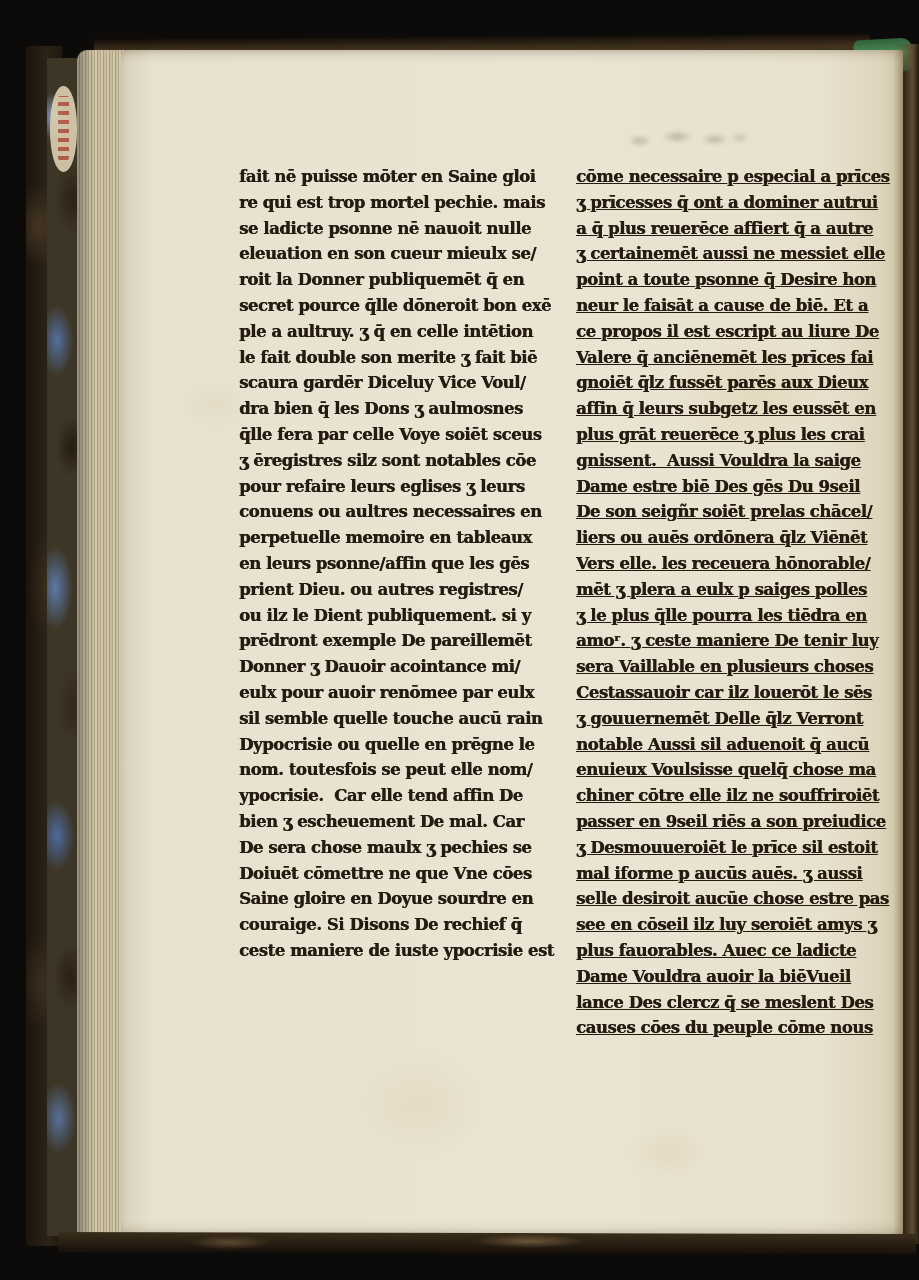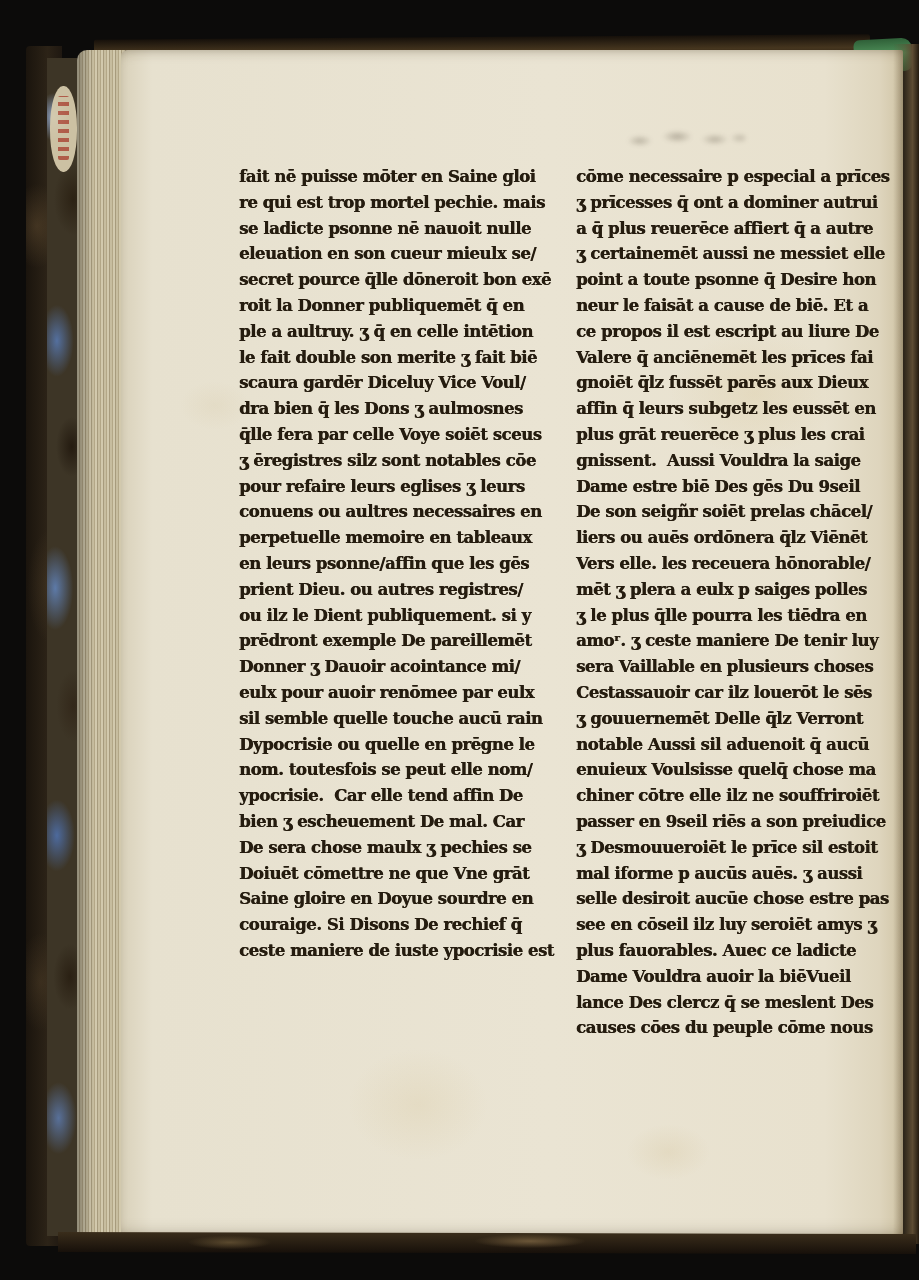--- a/index.html
+++ b/index.html
@@ -97,21 +97,21 @@
     background:
       radial-gradient(18px 8px at 15% 60%, rgba(70,60,45,.55), transparent 70%),
       radial-gradient(22px 9px at 45% 45%, rgba(70,60,45,.6), transparent 70%),
       radial-gradient(20px 8px at 75% 55%, rgba(70,60,45,.55), transparent 70%),
       radial-gradient(14px 7px at 95% 50%, rgba(70,60,45,.45), transparent 70%);
     filter:blur(2px);opacity:.55;
   }
   
   .col{position:absolute;color:#251c0f;}
   .col-left{left:118px;top:114px;width:322px;}
-  .col-right{left:455px;top:114px;width:330px;}
+  .col-right{left:455px;top:114px;width:330px;text-decoration:underline;}
   .tl{
     font-weight:700;font-size:16.5px;line-height:25.8px;
     letter-spacing:-0.45px;white-space:pre;
     text-shadow:0.4px 0 0 currentColor;
   }
 </style>
 </head>
 <body>
 
 <div class="scene">
@@ -124,22 +124,22 @@
     </div>
   </div>
   <div class="stack"></div>
   <div class="page">
     <div class="showthrough"></div>
     <div class="col col-left">
         <div class="tl">fait nē puisse mōter en Saine gloi</div>
         <div class="tl">re qui est trop mortel pechie. mais</div>
         <div class="tl">se ladicte psonne nē nauoit nulle</div>
         <div class="tl">eleuation en son cueur mieulx se/</div>
+        <div class="tl">roit la Donner publiquemēt q̄ en</div>
         <div class="tl">secret pource q̄lle dōneroit bon exē</div>
-        <div class="tl">roit la Donner publiquemēt q̄ en</div>
         <div class="tl">ple a aultruy. ʒ q̄ en celle intētion</div>
         <div class="tl">le fait double son merite ʒ fait biē</div>
         <div class="tl">scaura gardēr Diceluy Vice Voul/</div>
         <div class="tl">dra bien q̄ les Dons ʒ aulmosnes</div>
         <div class="tl">q̄lle fera par celle Voye soiēt sceus</div>
         <div class="tl">ʒ ēregistres silz sont notables cōe</div>
         <div class="tl">pour refaire leurs eglises ʒ leurs</div>
         <div class="tl">conuens ou aultres necessaires en</div>
         <div class="tl">perpetuelle memoire en tableaux</div>
         <div class="tl">en leurs psonne/affin que les gēs</div>
@@ -147,21 +147,21 @@
         <div class="tl">ou ilz le Dient publiquement. si y</div>
         <div class="tl">prēdront exemple De pareillemēt</div>
         <div class="tl">Donner ʒ Dauoir acointance mi/</div>
         <div class="tl">eulx pour auoir renōmee par eulx</div>
         <div class="tl">sil semble quelle touche aucū rain</div>
         <div class="tl">Dypocrisie ou quelle en prēgne le</div>
         <div class="tl">nom. toutesfois se peut elle nom/</div>
         <div class="tl">ypocrisie.  Car elle tend affin De</div>
         <div class="tl">bien ʒ escheuement De mal. Car</div>
         <div class="tl">De sera chose maulx ʒ pechies se</div>
-        <div class="tl">Doiuēt cōmettre ne que Vne grāt</div>
+        <div class="tl">Doiuēt cōmettre ne que Vne cōes</div>
         <div class="tl">Saine gloire en Doyue sourdre en</div>
         <div class="tl">couraige. Si Disons De rechief q̄</div>
         <div class="tl">ceste maniere de iuste ypocrisie est</div>
       </div>
     <div class="col col-right">
         <div class="tl">cōme necessaire p especial a prīces</div>
         <div class="tl">ʒ prīcesses q̄ ont a dominer autrui</div>
         <div class="tl">a q̄ plus reuerēce affiert q̄ a autre</div>
         <div class="tl">ʒ certainemēt aussi ne messiet elle</div>
         <div class="tl">point a toute psonne q̄ Desire hon</div>

